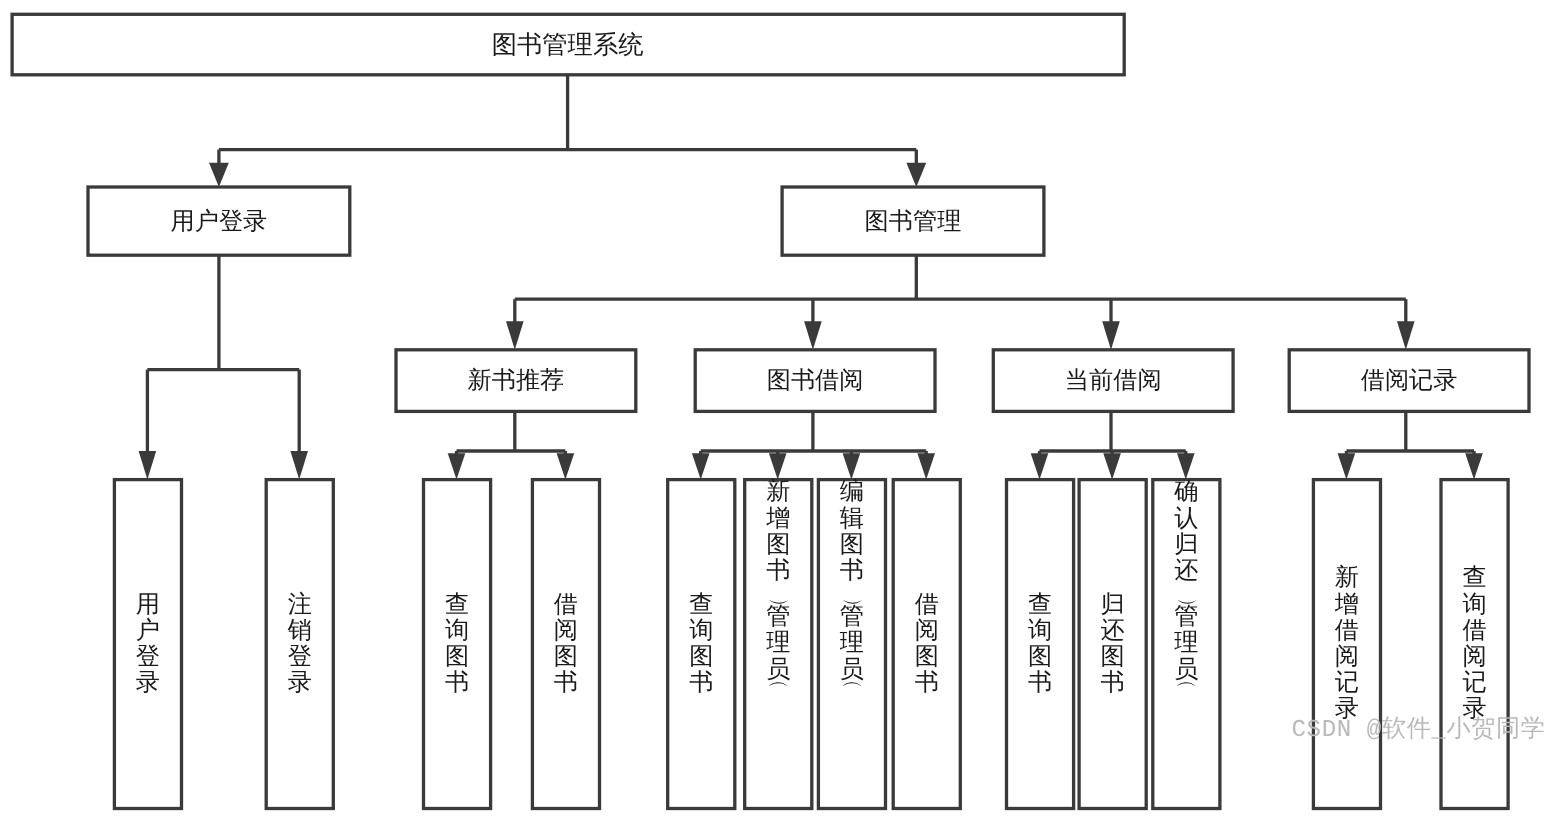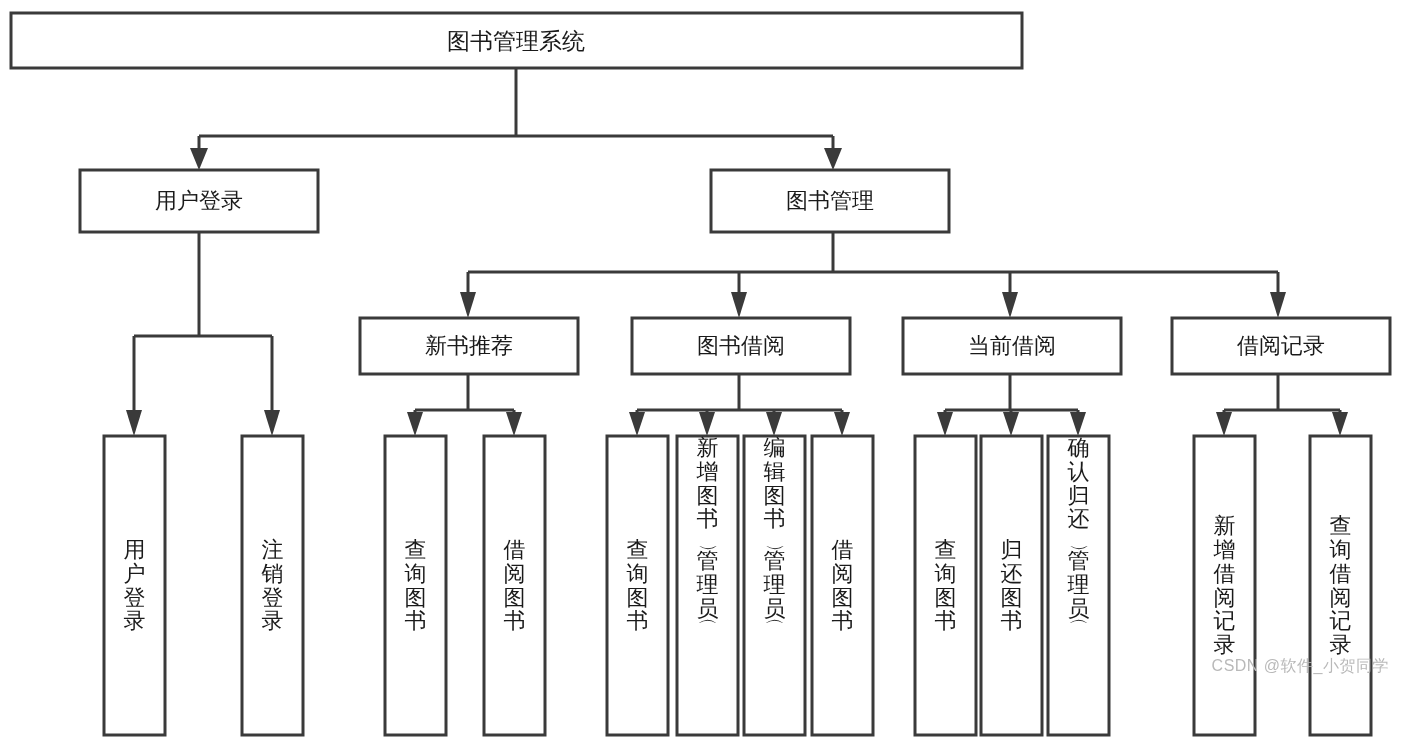--- a/index.html
+++ b/index.html
@@ -63,24 +63,24 @@
   .vlabel-wrap span {
     font-family: "DejaVu Sans", "Liberation Sans", sans-serif;
     font-size: 22px;
     line-height: 1.08;
     color: #1a1a1a;
     text-align: center;
     display: block;
   }
   .watermark {
     position: absolute;
-    right: 16px;
+    right: 0;
     bottom: 6px;
-    font-family: Liberation Sans, sans-serif;
-    font-size: 16px;
+    font-family: Liberation Mono, monospace;
+    font-size: 22px;
     color: #b9b9b9;
     letter-spacing: 0.5px;
     white-space: nowrap;
   }
 </style>
 </head>
 <body>
 
 <div id="diagram-root">
 

